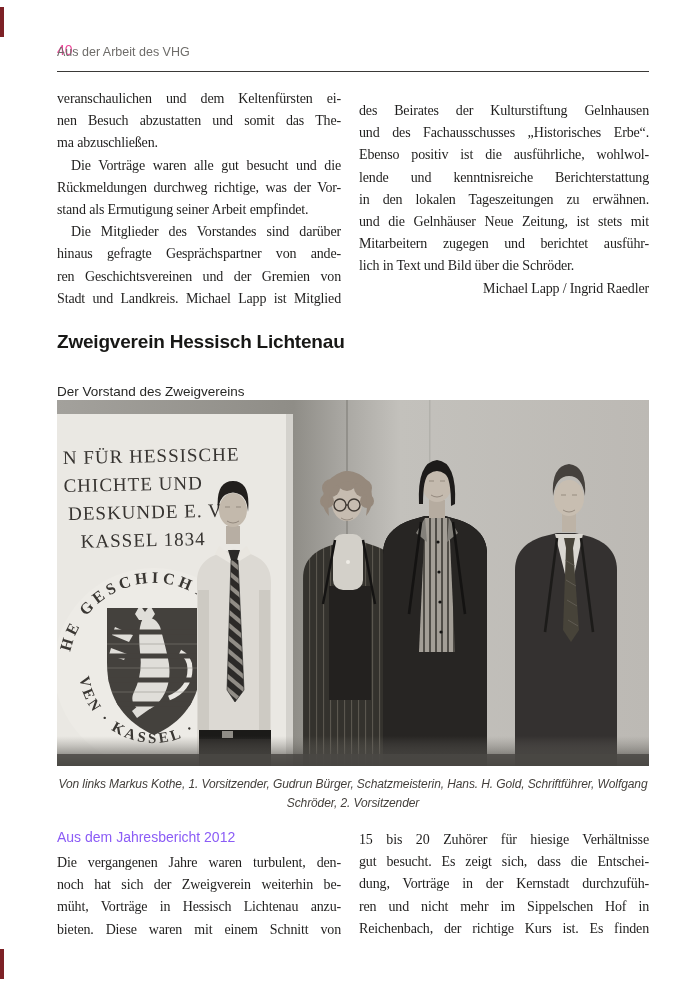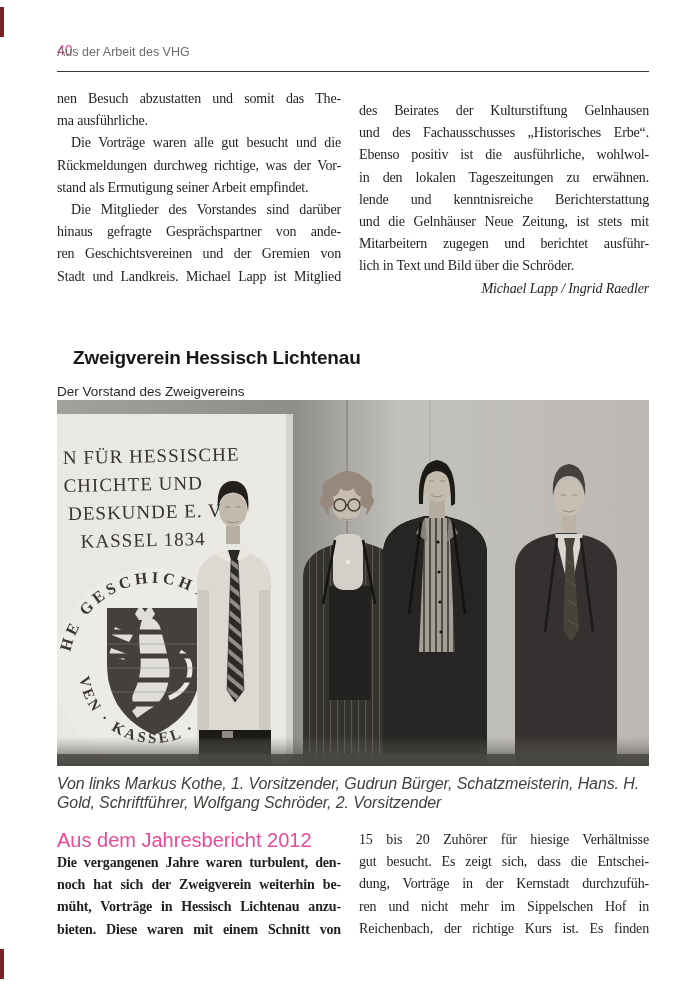--- a/index.html
+++ b/index.html
@@ -11,74 +11,75 @@
 
   .pagenum{position:absolute;left:57px;top:42px;font-family:"Liberation Sans","DejaVu Sans",sans-serif;
            font-size:14px;color:#ec4899;}
   .running{position:absolute;left:57px;top:45px;width:592px;text-align:left;
            font-family:"Liberation Sans","DejaVu Sans",sans-serif;font-size:12.5px;color:#6e6c69;}
   .rule{position:absolute;left:57px;top:71px;width:592px;height:1px;background:#3a3937;}
 
   .col{position:absolute;font-size:14px;line-height:22.2px;}
   .top-left{left:57px;top:88px;width:284px;}
   .top-right{left:359px;top:100px;width:290px;}
-  .bot-left{left:57px;top:852px;width:284px;font-weight:bold;}
+  .bot-left{left:57px;top:852px;width:284px;}
   .bot-right{left:359px;top:829px;width:290px;}
 
   .tl{white-space:nowrap;overflow:hidden;letter-spacing:-0.15px;}
   .jl{text-align:justify;text-align-last:justify;}
   .ind{text-indent:14px;}
   .rl{text-align:right;text-align-last:right;}
-  .it{font-style:italic;}
-
-  .section-title{position:absolute;left:57px;top:331px;margin:16px;
+  .it{}
+
+  .section-title{position:absolute;left:57px;top:331px;margin:0;
            font-family:"Liberation Sans","DejaVu Sans",sans-serif;font-weight:bold;
            font-size:19px;letter-spacing:-0.2px;color:#181816;}
   .subtitle{position:absolute;left:57px;top:384px;
            font-family:"Liberation Sans","DejaVu Sans",sans-serif;font-size:13.5px;color:#282826;}
 
   .photo{position:absolute;left:57px;top:400px;width:592px;height:366px;background:#b9b7b2;}
   .photo svg{display:block;}
 
   .caption{position:absolute;left:57px;top:775px;width:592px;
            font-family:"Liberation Sans","DejaVu Sans",sans-serif;font-style:italic;
-           font-size:16px;line-height:18.5px;color:#44403c;letter-spacing:-0.1px;}
+           font-size:12px;line-height:18.5px;color:#44403c;letter-spacing:-0.1px;text-align:center;}
 
   .report-heading{position:absolute;left:57px;top:829px;
-           font-family:"Liberation Sans","DejaVu Sans",sans-serif;font-size:20px;color:#ec4899;}
+           font-family:"Liberation Sans","DejaVu Sans",sans-serif;font-size:14px;color:#8b5cf6;}
 </style>
 </head>
 <body>
 
 <div class="page">
 
   <div class="mark t"></div>
   <div class="mark b"></div>
 
   <div class="pagenum">40</div>
   <div class="running">Aus der Arbeit des VHG</div>
   <div class="rule"></div>
 
   <div class="col top-left">
+      <div class="tl jl">veranschaulichen und dem Keltenfürsten ei-</div>
       <div class="tl jl">nen Besuch abzustatten und somit das The-</div>
-      <div class="tl">ma ausführliche.</div>
+      <div class="tl">ma abzuschließen.</div>
       <div class="tl jl ind">Die Vorträge waren alle gut besucht und die</div>
       <div class="tl jl">Rückmeldungen durchweg richtige, was der Vor-</div>
       <div class="tl">stand als Ermutigung seiner Arbeit empfindet.</div>
       <div class="tl jl ind">Die Mitglieder des Vorstandes sind darüber</div>
       <div class="tl jl">hinaus gefragte Gesprächspartner von ande-</div>
       <div class="tl jl">ren Geschichtsvereinen und der Gremien von</div>
       <div class="tl jl">Stadt und Landkreis. Michael Lapp ist Mitglied</div>
     </div>
   <div class="col top-right">
       <div class="tl jl">des Beirates der Kulturstiftung Gelnhausen</div>
       <div class="tl jl">und des Fachausschusses „Historisches Erbe“.</div>
       <div class="tl jl">Ebenso positiv ist die ausführliche, wohlwol-</div>
+      <div class="tl jl">lende und kenntnisreiche Berichterstattung</div>
       <div class="tl jl">in den lokalen Tageszeitungen zu erwähnen.</div>
-      <div class="tl jl">lende und kenntnisreiche Berichterstattung</div>
       <div class="tl jl">und die Gelnhäuser Neue Zeitung, ist stets mit</div>
       <div class="tl jl">Mitarbeitern zugegen und berichtet ausführ-</div>
       <div class="tl">lich in Text und Bild über die Schröder.</div>
       <div class="tl rl it">Michael Lapp / Ingrid Raedler</div>
     </div>
 
   <h1 class="section-title">Zweigverein Hessisch Lichtenau</h1>
   <div class="subtitle">Der Vorstand des Zweigvereins</div>
 
   <div class="photo">

